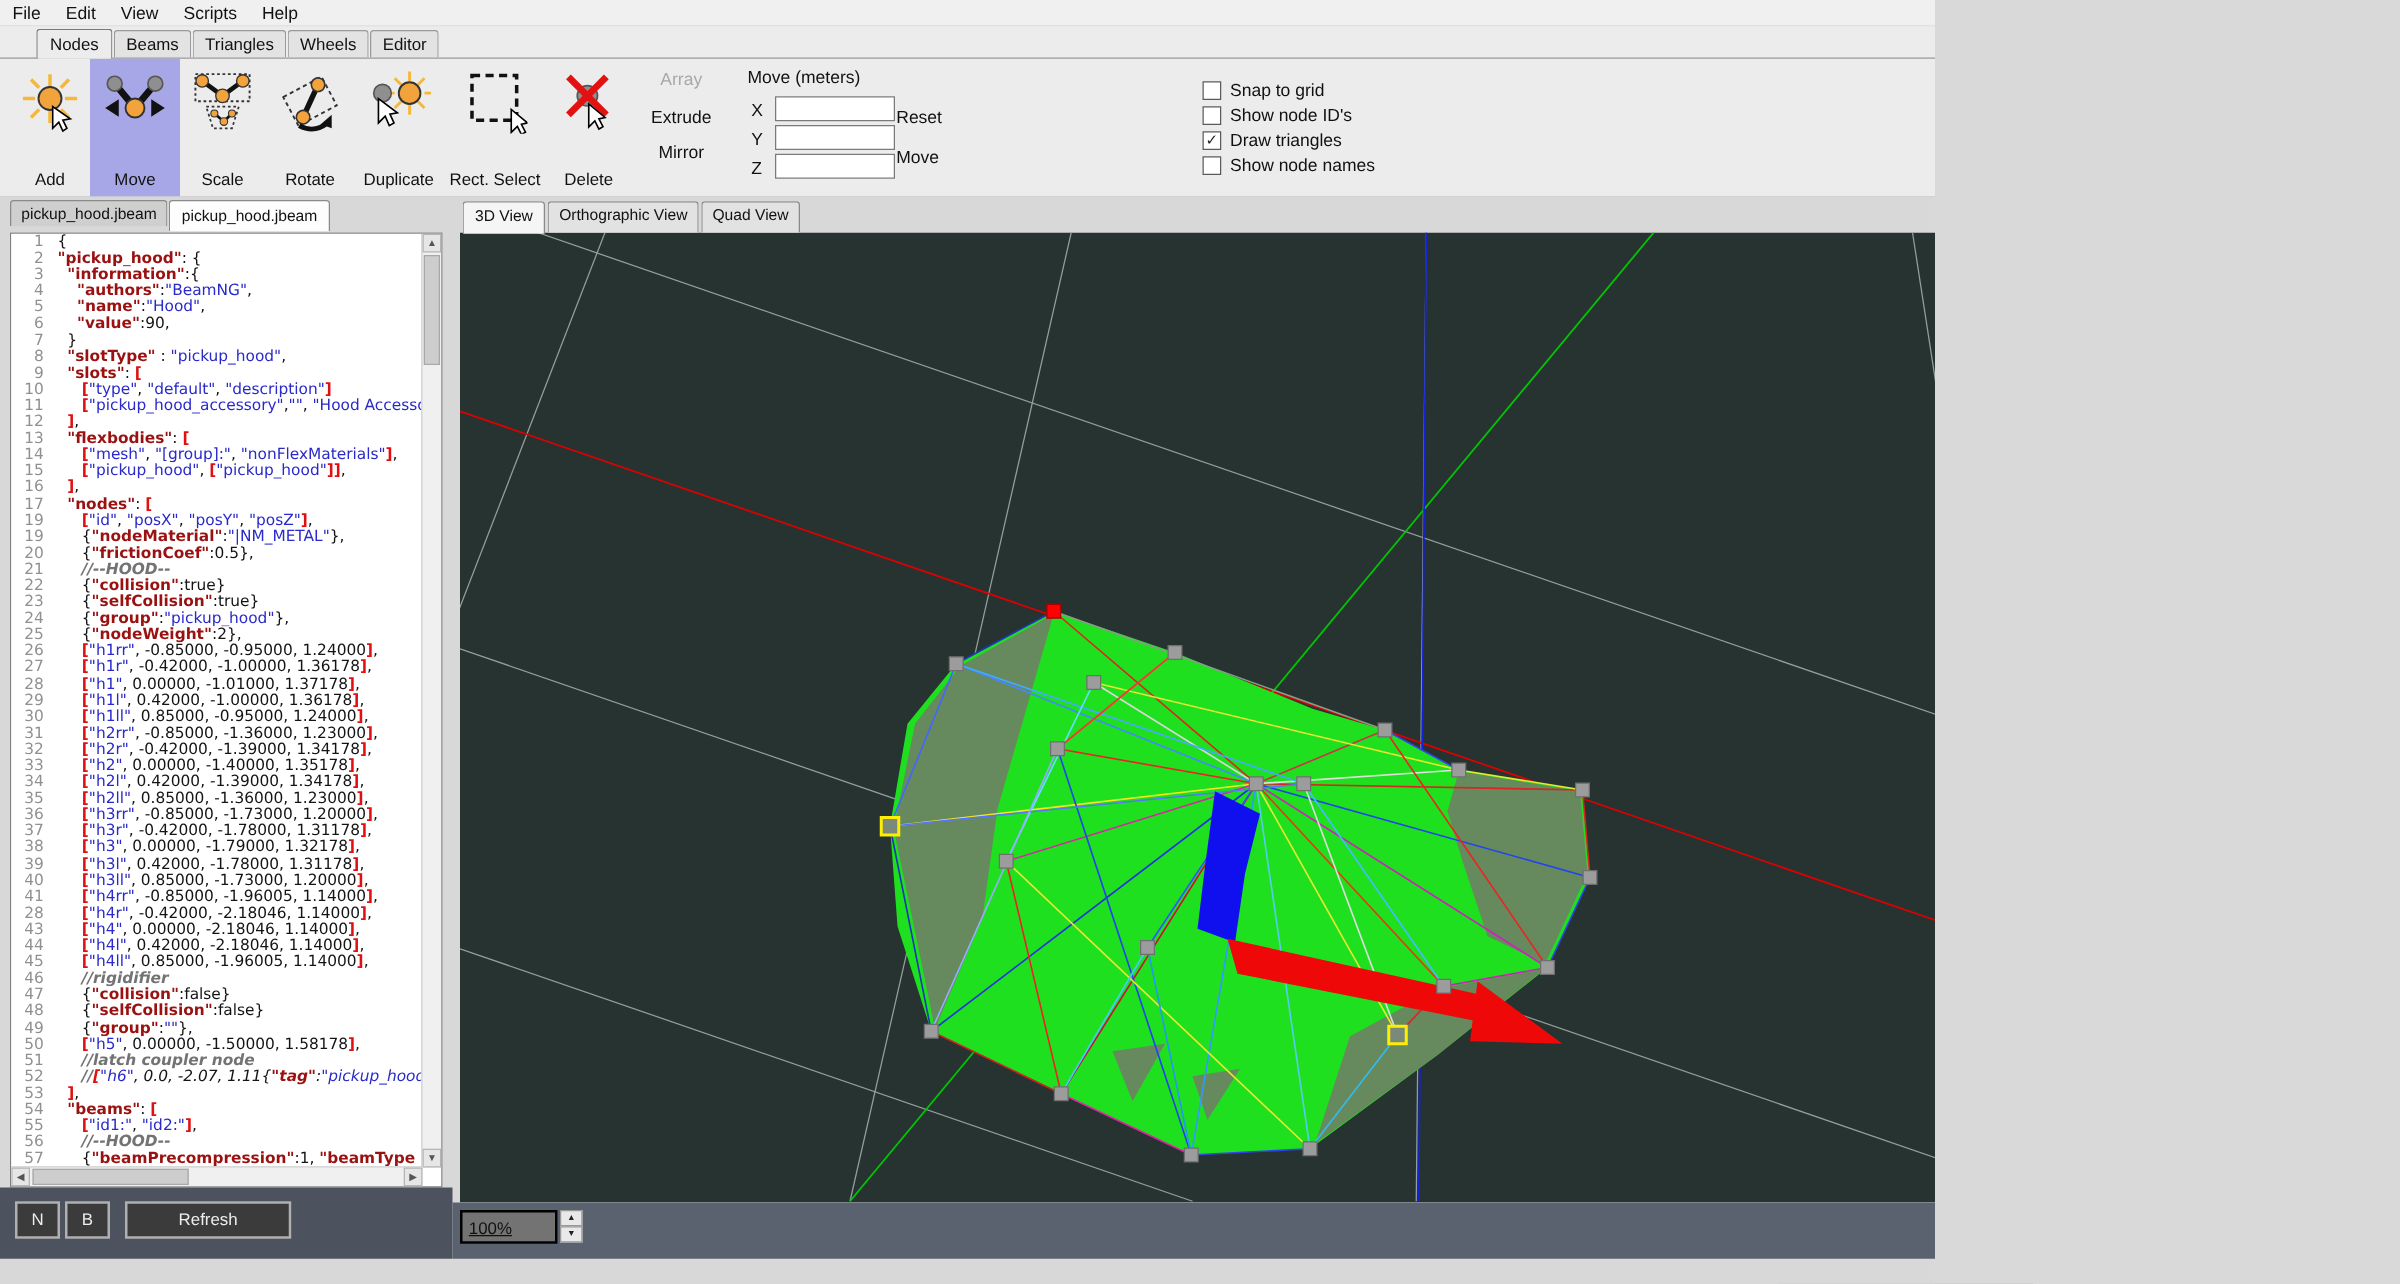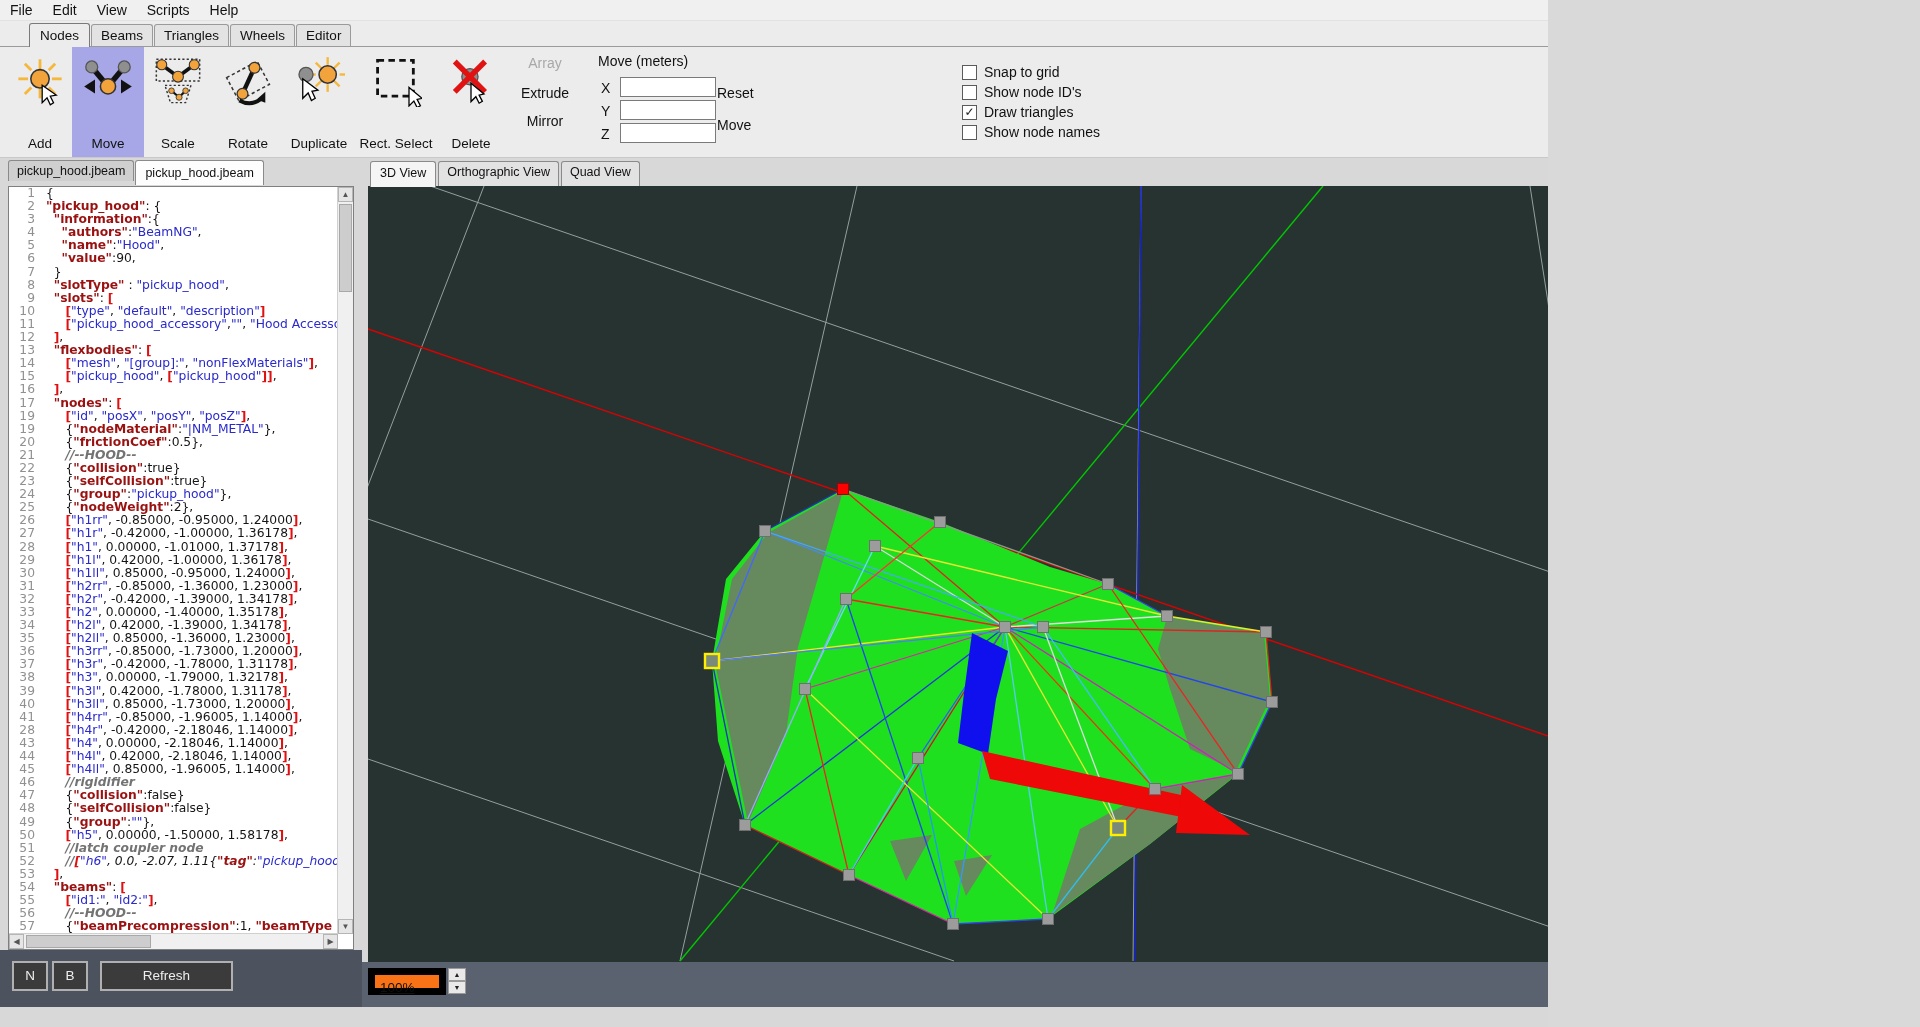--- a/index.html
+++ b/index.html
@@ -58,21 +58,21 @@
   .sb-thumb{position:absolute;background:#cdcdcd;border:1px solid #a8a8a8;box-sizing:border-box;}
   
   #leftbottom{position:absolute;left:0;top:950px;width:362px;height:57px;background:#4d535e;}
   .dkbtn{position:absolute;top:11px;height:30px;background:#3b3b3b;border:2px solid #b0b0b0;color:#ededed;font-size:13.5px;text-align:center;box-sizing:border-box;line-height:26px;}
   
   #viewtabs{position:absolute;left:370px;top:161px;height:25px;display:flex;z-index:2;}
   .vtab{font-size:12.5px;color:#111;background:#e2e2e2;border:1px solid #8a8a8a;border-bottom:none;border-radius:3px 3px 0 0;padding:3px 8px;margin-right:2px;}
   .vtab.active{background:#f5f5f5;padding:4px 9px;margin-bottom:-1px;z-index:3;}
   #viewport{position:absolute;left:368px;top:186px;width:1544px;height:776px;display:block;}
   #rightbottom{position:absolute;left:362px;top:962px;width:1558px;height:45px;background:#5a6270;}
-  #zoombox{position:absolute;left:6px;top:6px;width:78px;height:27px;background:#f97316;border:7px solid #000000;font-size:13.5px;color:#111;padding:0 5px;box-sizing:border-box;line-height:25px;text-decoration:underline;}
+  #zoombox{position:absolute;left:6px;top:6px;width:78px;height:27px;background:#737373;border:2px solid #000000;font-size:13.5px;color:#111;padding:0 5px;box-sizing:border-box;line-height:25px;text-decoration:underline;}
   #spinner{position:absolute;left:86px;top:6px;width:18px;height:27px;}
   .spin-btn{position:absolute;left:0;width:18px;height:13px;background:#e9e9e9;border:1px solid #9a9a9a;box-sizing:border-box;font-size:7px;text-align:center;line-height:11px;color:#222;}
   
   #statusbar{position:absolute;left:0;top:1007px;width:1920px;height:20px;background:#f0f0f0;border-top:1px solid #d5d5d5;display:flex;align-items:center;box-sizing:border-box;}
   .st-item{font-size:13px;color:#1d1d1d;padding:0 12px 0 8px;}
   .st-sep{width:1px;height:14px;background:#b8b8b8;}
 </style>
 </head>
 <body>
 

